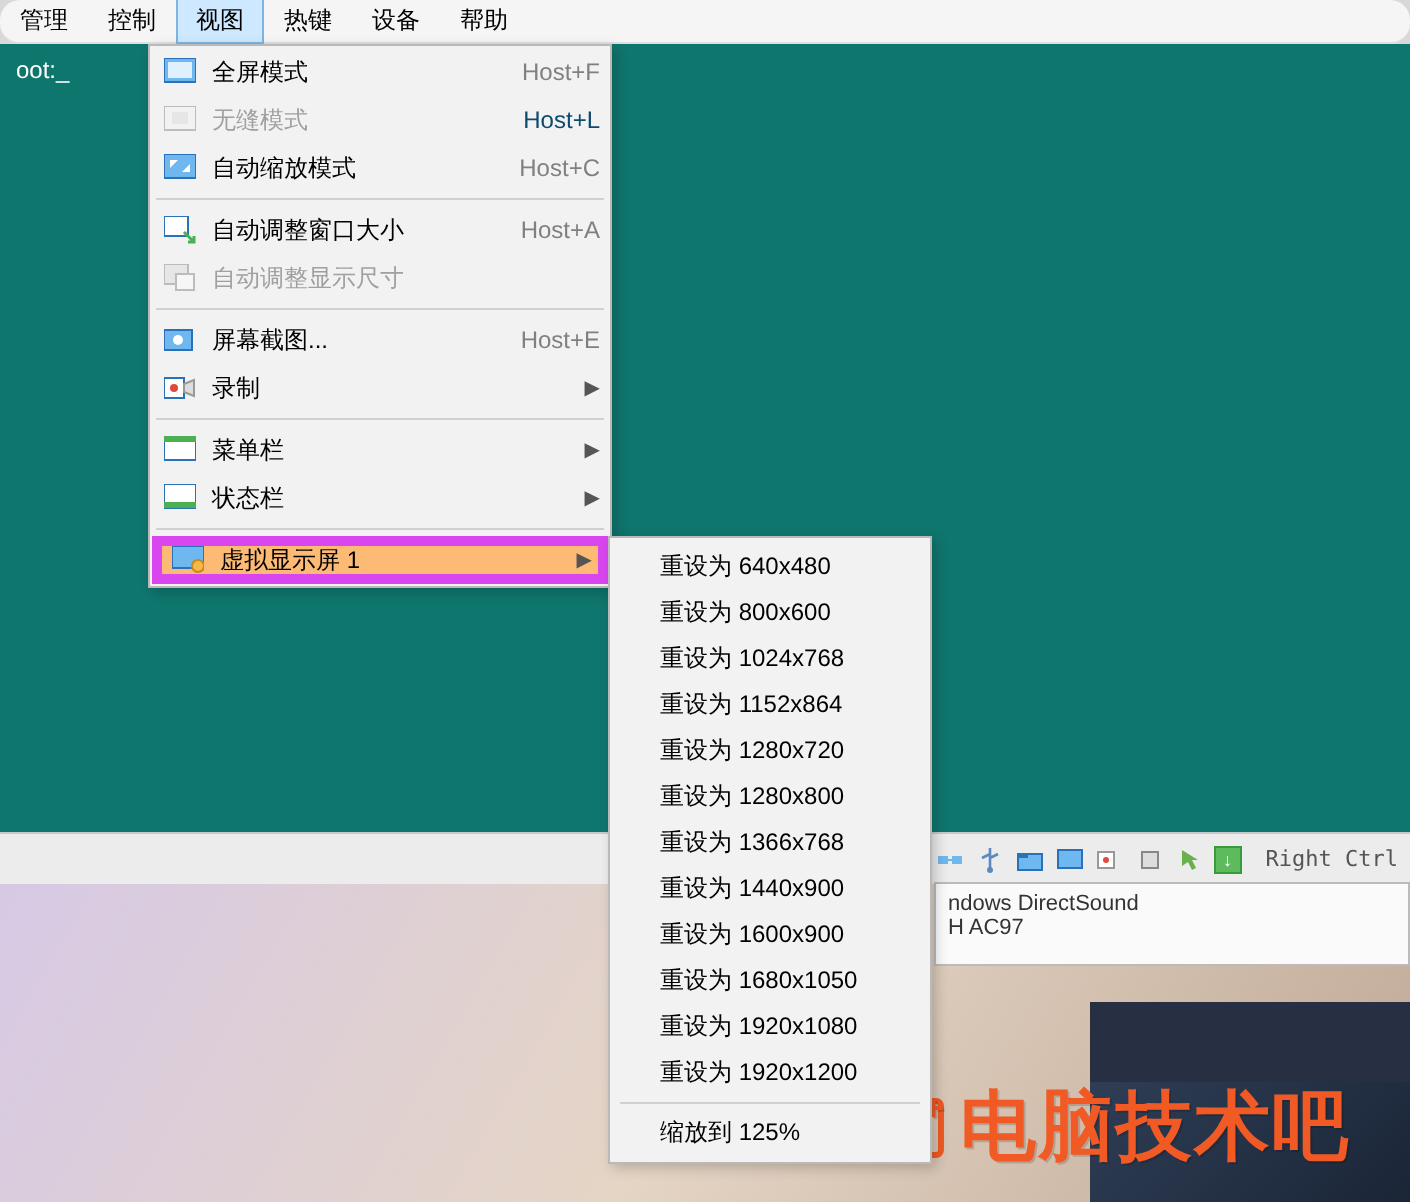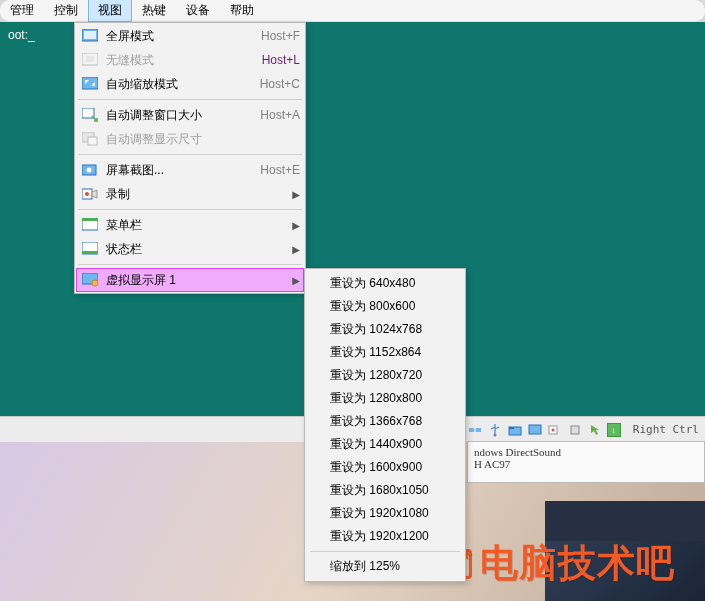--- a/index.html
+++ b/index.html
@@ -55,36 +55,36 @@
     z-index: 10;
   }
   .dd-row {
     display: flex;
     align-items: center;
     height: 24px;
     padding: 0 4px;
     cursor: default;
   }
   .dd-row.highlight {
-    background: #f0abfc;
-    border: 1px solid #d946ef;
+    background: #fdba74;
+    border: 5px solid #d946ef;
     padding: 0 3px;
   }
   .dd-row.disabled { color: #a0a0a0; }
   .dd-icon {
     width: 20px;
     height: 16px;
     display: inline-flex;
     align-items: center;
     justify-content: center;
     margin-right: 6px;
   }
   .dd-label { flex: 1; }
   .dd-short { color: #808080; text-align: right; width: 60px; }
-  .dd-row.disabled .dd-short { color: #701a75; }
+  .dd-row.disabled .dd-short { color: #0c4a6e; }
   .dd-arrow {
     width: 10px;
     text-align: right;
     font-size: 10px;
     color: #555;
   }
   .dd-sep {
     height: 1px;
     background: #d0d0d0;
     margin: 3px 2px;
@@ -169,21 +169,21 @@
     background: linear-gradient(135deg,#2f3e56,#1a2536);
   }
   .sound-panel {
     position: absolute;
     right: 0;
     bottom: 118px;
     width: 238px;
     height: 42px;
     background: #fafafa;
     border: 1px solid #bbb;
-    font-family: Liberation Serif, serif;
+    font-family: Liberation Sans, sans-serif;
     font-size: 11px;
     padding: 4px 6px;
     color: #333;
     z-index: 2;
   }
   .watermark {
     position: absolute;
     bottom: 12px;
     right: 30px;
     font-size: 38px;

